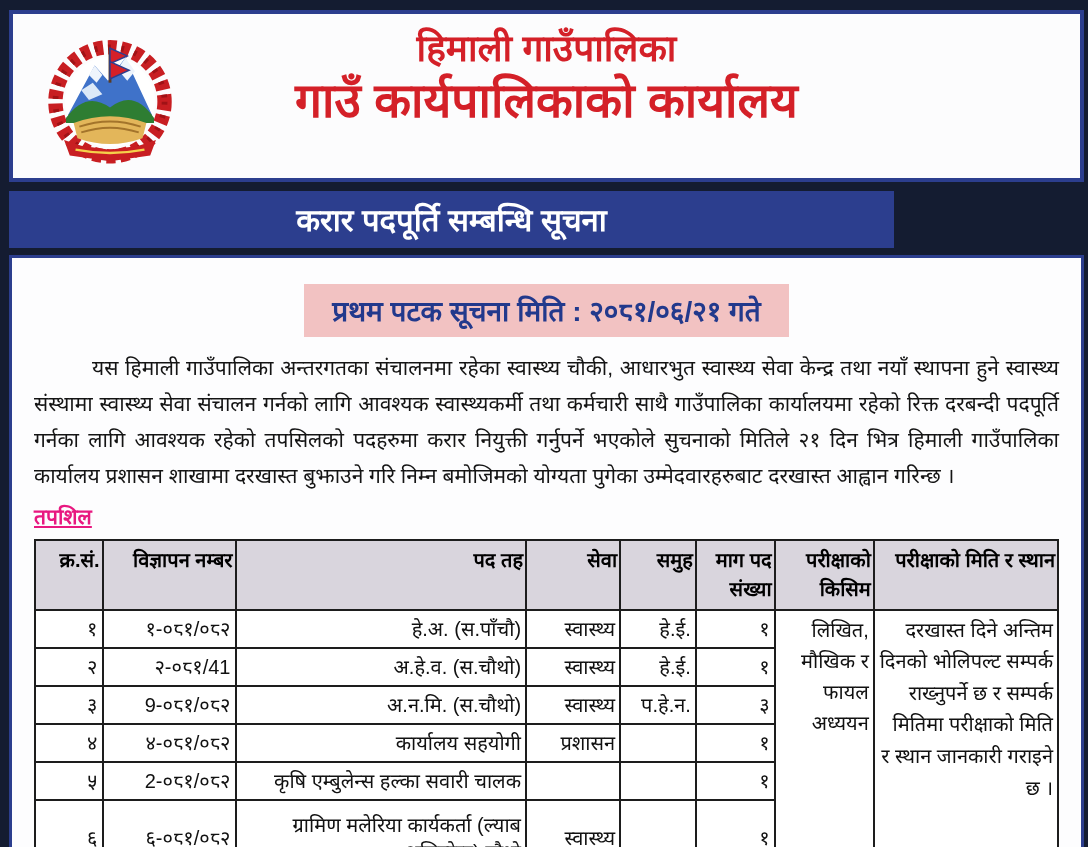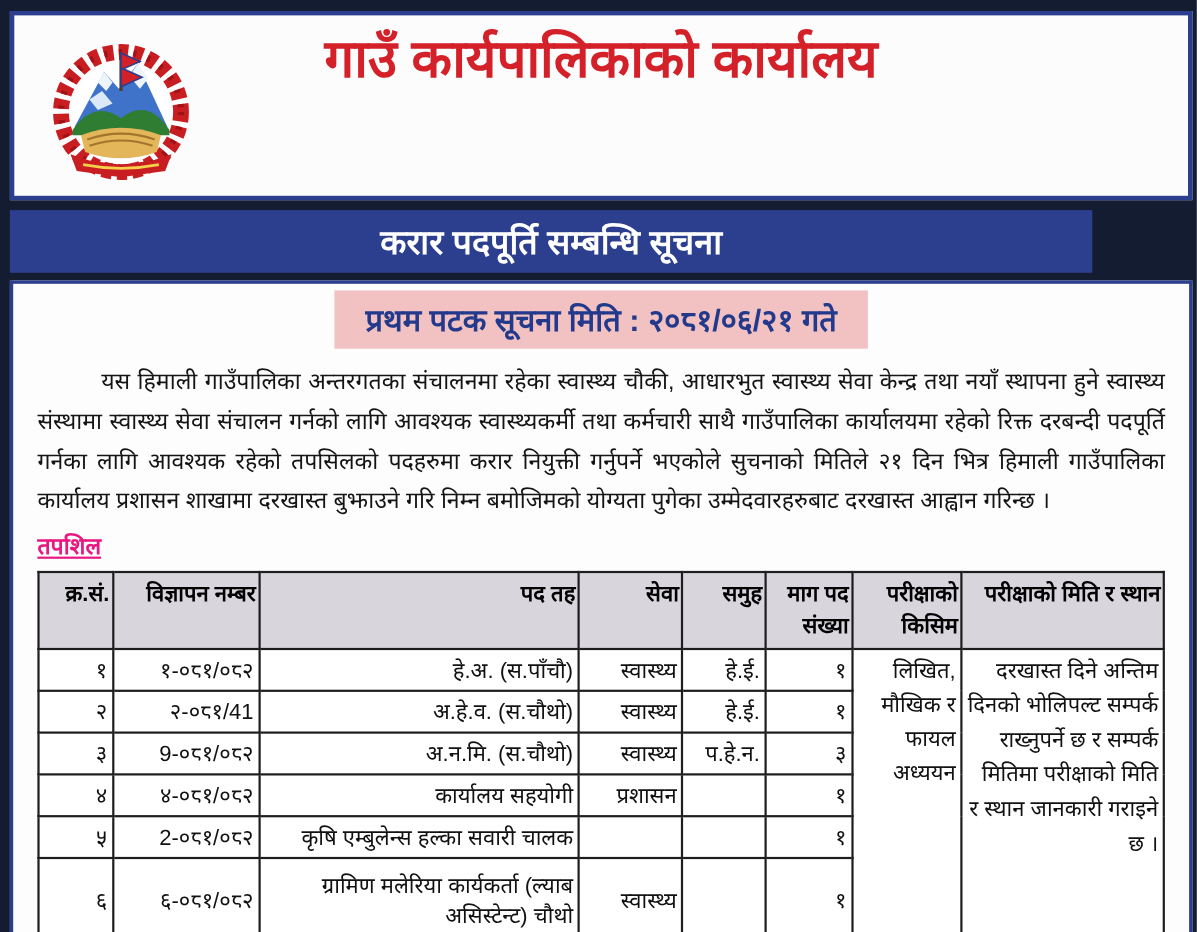--- a/index.html
+++ b/index.html
@@ -25,35 +25,35 @@
 
   
   .banner {
     margin-top:9px;
     background:#2c3e8e;
     color:#ffffff;
     text-align:center;
     font-size:31px;
     font-weight:bold;
     padding:7px 0 8px 0;
-    width:984px; 
+    width:885px; 
   }
 
   
   .content-box {
     margin-top:7px;
     background:#fdfdfe;
     border:3px solid #2c3e8e;
     border-bottom:none;
     padding:6px 22px 40px 22px;
     min-height:620px;
   }
   .date-box {
     width:-moz-fit-content; width:fit-content;
-    margin:0 auto 0 auto;
+    margin:20px auto 0 auto;
     background:#f2c2c2;
     color:#22398c;
     font-weight:bold;
     font-size:28px;
     padding:7px 28px 8px 28px;
   }
   .body-para {
     margin-top:13px;
     font-size:21px;
     line-height:1.71;
@@ -134,20 +134,21 @@
 
         <line x1="70" y1="22" x2="70" y2="58" stroke="#5a3b22" stroke-width="3"></line>
         <path d="M70,22 L88,30 L70,38 Z" fill="#d42028" stroke="#2c3e8e" stroke-width="1.5"></path>
         <path d="M70,36 L90,45 L70,54 Z" fill="#d42028" stroke="#2c3e8e" stroke-width="1.5"></path>
 
         <path d="M22,118 L40,124 L70,128 L100,124 L118,118 L112,134 L70,140 L28,134 Z" fill="#c81e22"></path>
         <path d="M34,128 Q70,135 106,128" fill="none" stroke="#f5d04a" stroke-width="2.5"></path>
       </svg>
     </div>
     <div class="header-text">
+      <div class="hx1">हिमाली गाउँपालिका</div>
       <div class="hx2">गाउँ कार्यपालिकाको कार्यालय</div>
     </div>
   </div>
 
   <div class="banner">करार पदपूर्ति सम्बन्धि सूचना</div>
 
   <div class="content-box">
 
     <div class="date-box">प्रथम पटक सूचना मिति : २०८१/०६/२१ गते</div>
 

